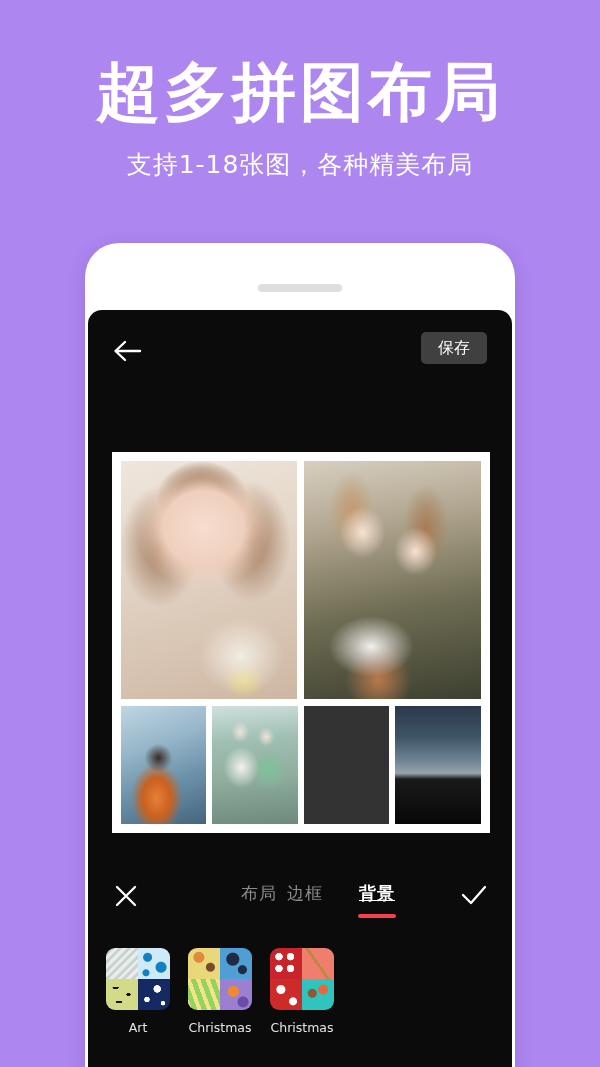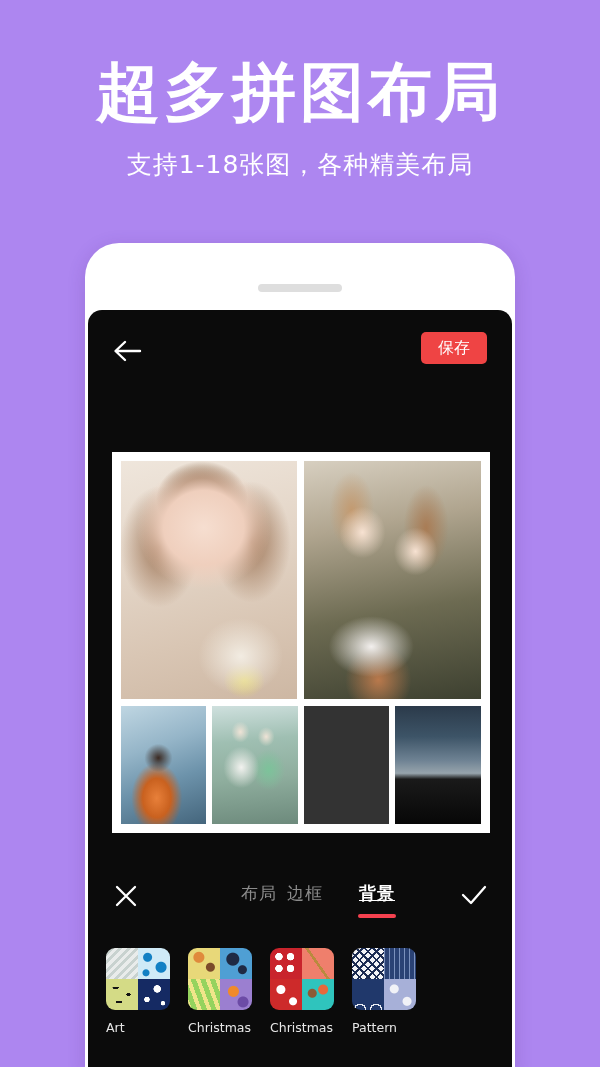--- a/index.html
+++ b/index.html
@@ -37,21 +37,21 @@
     position:absolute;left:3px;top:67px;width:424px;height:763px;
     background:#0b0b0b;border-radius:14px 14px 0 0;overflow:hidden;
   }
   
   #topbar{position:relative;height:85px;}
   #back-arrow{
     position:absolute;left:24px;top:28px;width:30px;height:26px;cursor:pointer;
   }
   #save-button{
     position:absolute;right:25px;top:22px;
-    background:#ef4444;color:#fff;border:none;border-radius:5px;
+    background:#404040;color:#fff;border:none;border-radius:5px;
     padding:0 17px;height:32px;line-height:32px;
     font-size:16px;font-family:"DejaVu Sans","Liberation Sans",sans-serif;
     cursor:pointer;
     margin-left:42px;
   }
   
   #collage-wrap{position:absolute;left:24px;top:142px;width:378px;height:381px;background:#ffffff;}
   #collage{position:absolute;left:9px;top:9px;width:360px;height:363px;display:flex;flex-direction:column;}
   .c-row{display:flex;width:100%;}
   #row-top{height:238px;margin-bottom:7px;}
@@ -121,21 +121,21 @@
   
   #thumbs{position:absolute;left:0;top:630px;width:424px;height:133px;overflow:hidden;}
   #thumb-strip{position:absolute;left:18px;top:8px;display:flex;}
   .thumb{margin-right:18px;width:64px;}
   .thumb-img{
     width:64px;height:62px;border-radius:9px;overflow:hidden;
     display:grid;grid-template-columns:1fr 1fr;grid-template-rows:1fr 1fr;cursor:pointer;
   }
   .q{width:100%;height:100%;}
   .thumb-label{
-    margin-top:10px;font-size:12.5px;color:#e6e6e6;
+    margin-top:10px;text-align:center;font-size:12.5px;color:#e6e6e6;
     font-family:"DejaVu Sans","Liberation Sans",sans-serif;
   }
   
   .art1{background:repeating-linear-gradient(135deg,#e9eceb 0 3px,#c8d2cf 3px 6px);}
   .art2{background:#cfeaf7;background-image:radial-gradient(circle at 30% 30%,#1380c4 0 4px,transparent 5px),radial-gradient(circle at 72% 62%,#1380c4 0 5px,transparent 6px),radial-gradient(circle at 25% 80%,#1380c4 0 3px,transparent 4px);}
   .art3{background:#d4db86;background-image:radial-gradient(ellipse 16% 6% at 30% 28%,#131313 0 60%,transparent 62%),radial-gradient(ellipse 14% 6% at 70% 50%,#131313 0 60%,transparent 62%),radial-gradient(ellipse 18% 6% at 40% 74%,#131313 0 60%,transparent 62%);}
   .art4{background:#152a63;background-image:radial-gradient(circle at 60% 32%,#fff 0 3.5px,transparent 4px),radial-gradient(circle at 28% 66%,#fff 0 2.5px,transparent 3px),radial-gradient(circle at 78% 78%,#fff 0 2px,transparent 2.5px);}
   
   .ct1{background:#ef4a80;background-image:radial-gradient(circle at 62% 22%,#49c6e8 0 5px,transparent 6px),radial-gradient(circle at 30% 62%,#f6c245 0 4px,transparent 5px);}
   .ct2{background:#4a55b5;background-image:radial-gradient(ellipse 26% 8% at 40% 28%,#5ecbe8 0 70%,transparent 72%),radial-gradient(ellipse 26% 8% at 60% 66%,#5ecbe8 0 70%,transparent 72%);}
@@ -248,27 +248,18 @@
         <div class="thumb">
           <div class="thumb-img">
             <div class="q xm1"></div>
             <div class="q xm2"></div>
             <div class="q xm3"></div>
             <div class="q xm4"></div>
           </div>
           <div class="thumb-label">Christmas</div>
         </div>
 
-        <div class="thumb">
-          <div class="thumb-img">
-            <div class="q pt1"></div>
-            <div class="q pt2"></div>
-            <div class="q pt3"></div>
-            <div class="q pt4"></div>
-          </div>
-          <div class="thumb-label">Pattern</div>
-        </div>
 
       </div>
     </div>
 
   </div>
 </div>
 
 </body></html>

